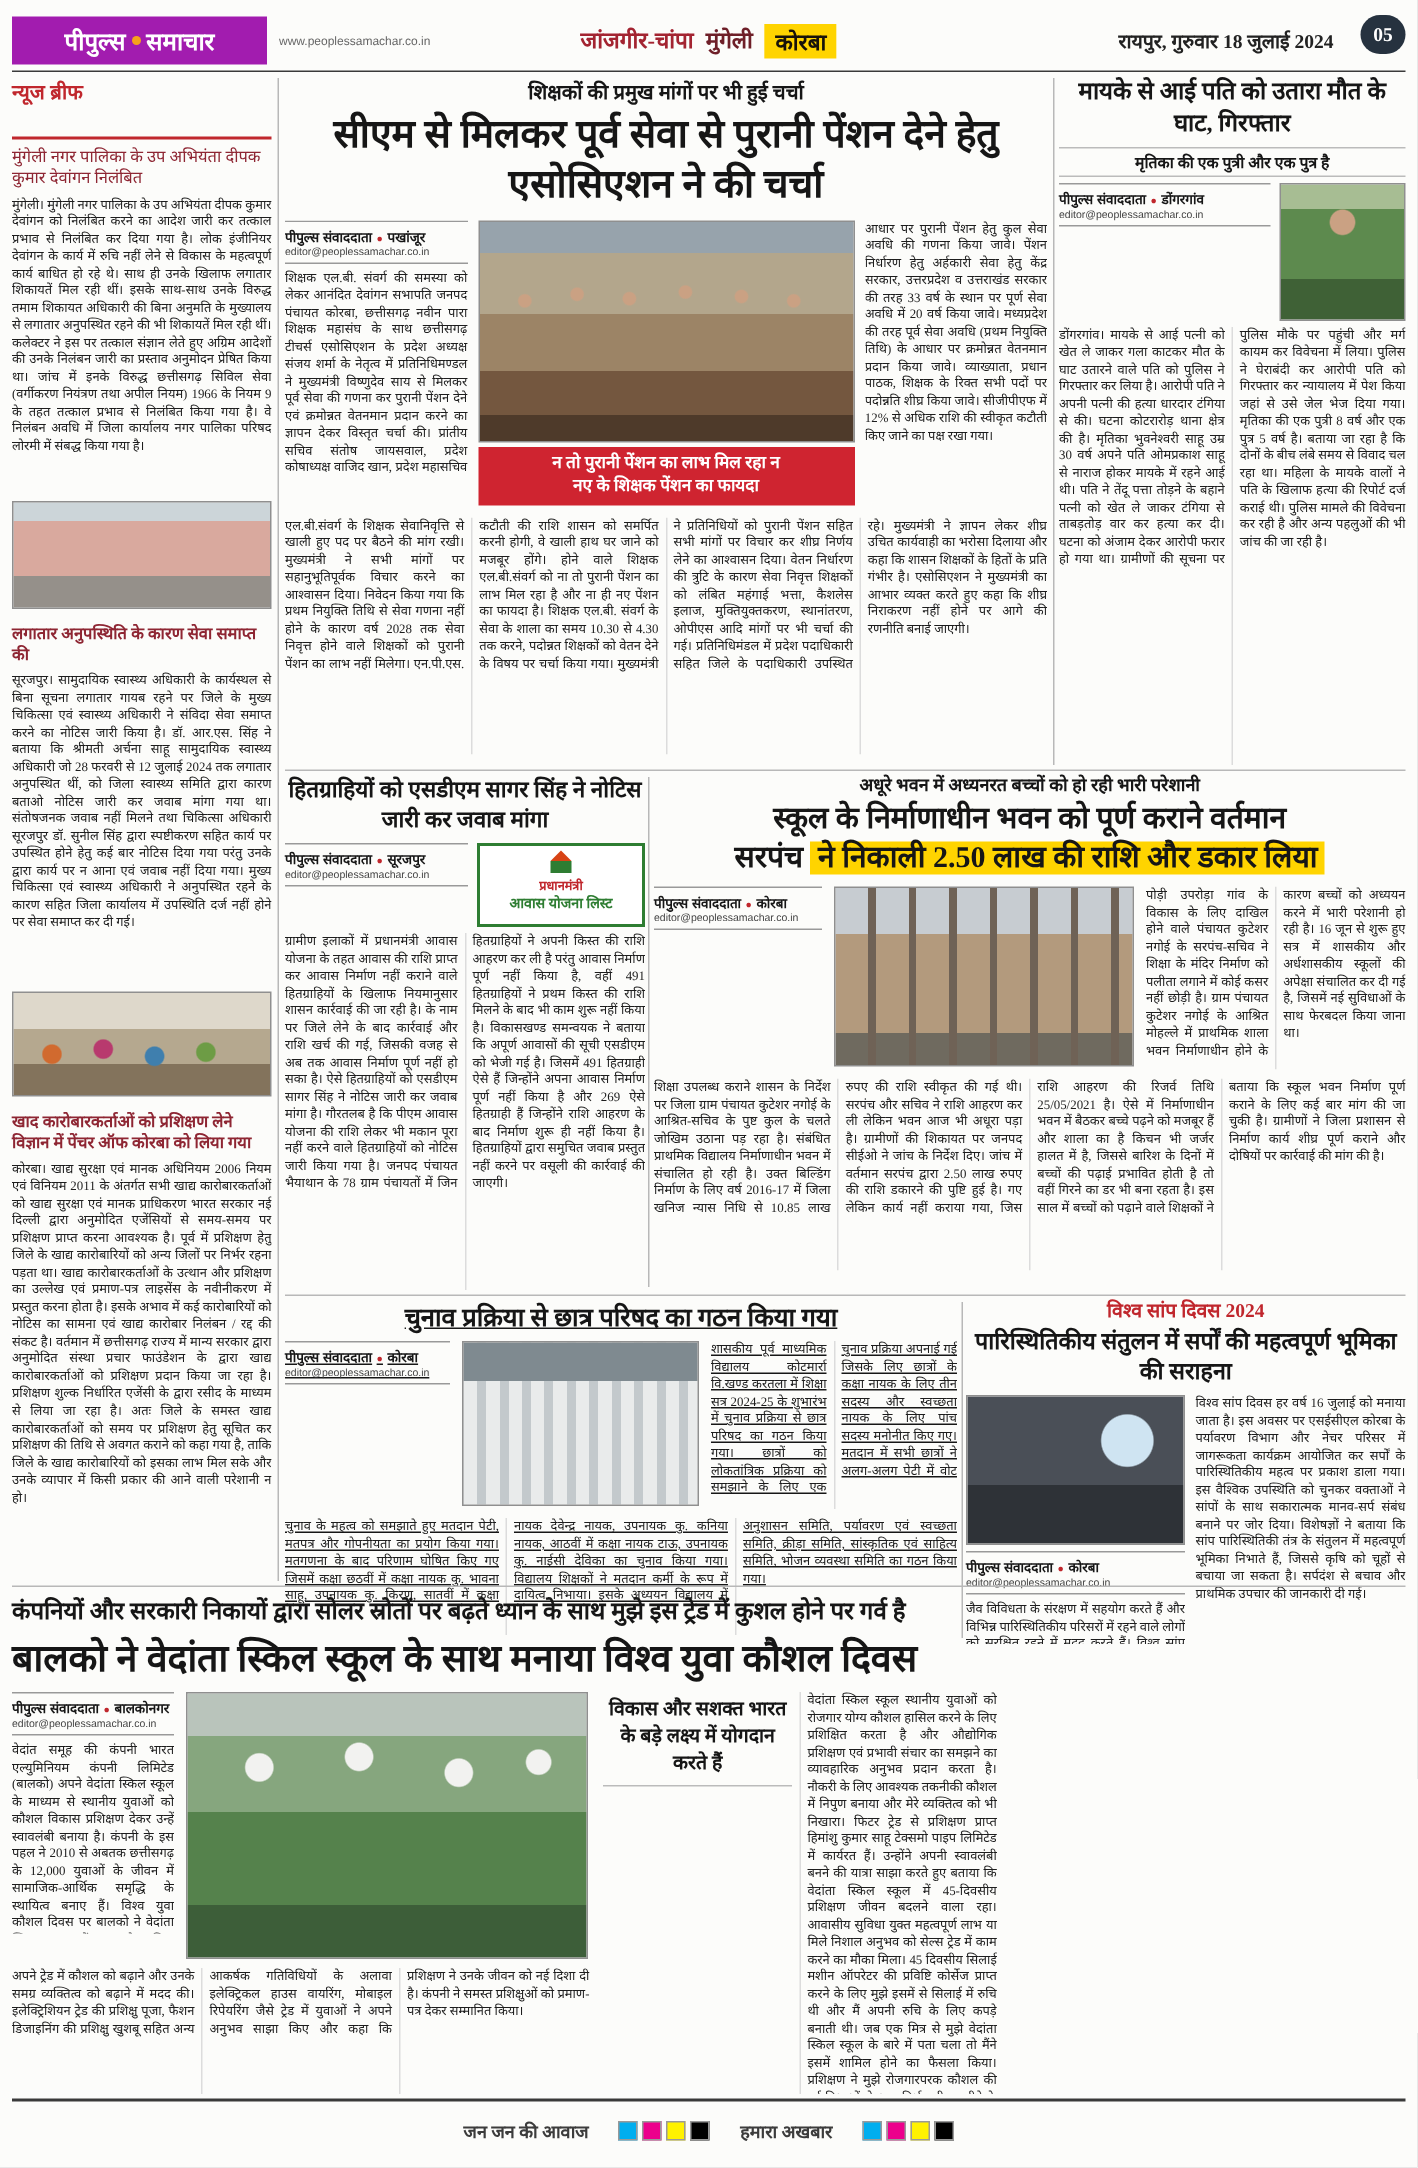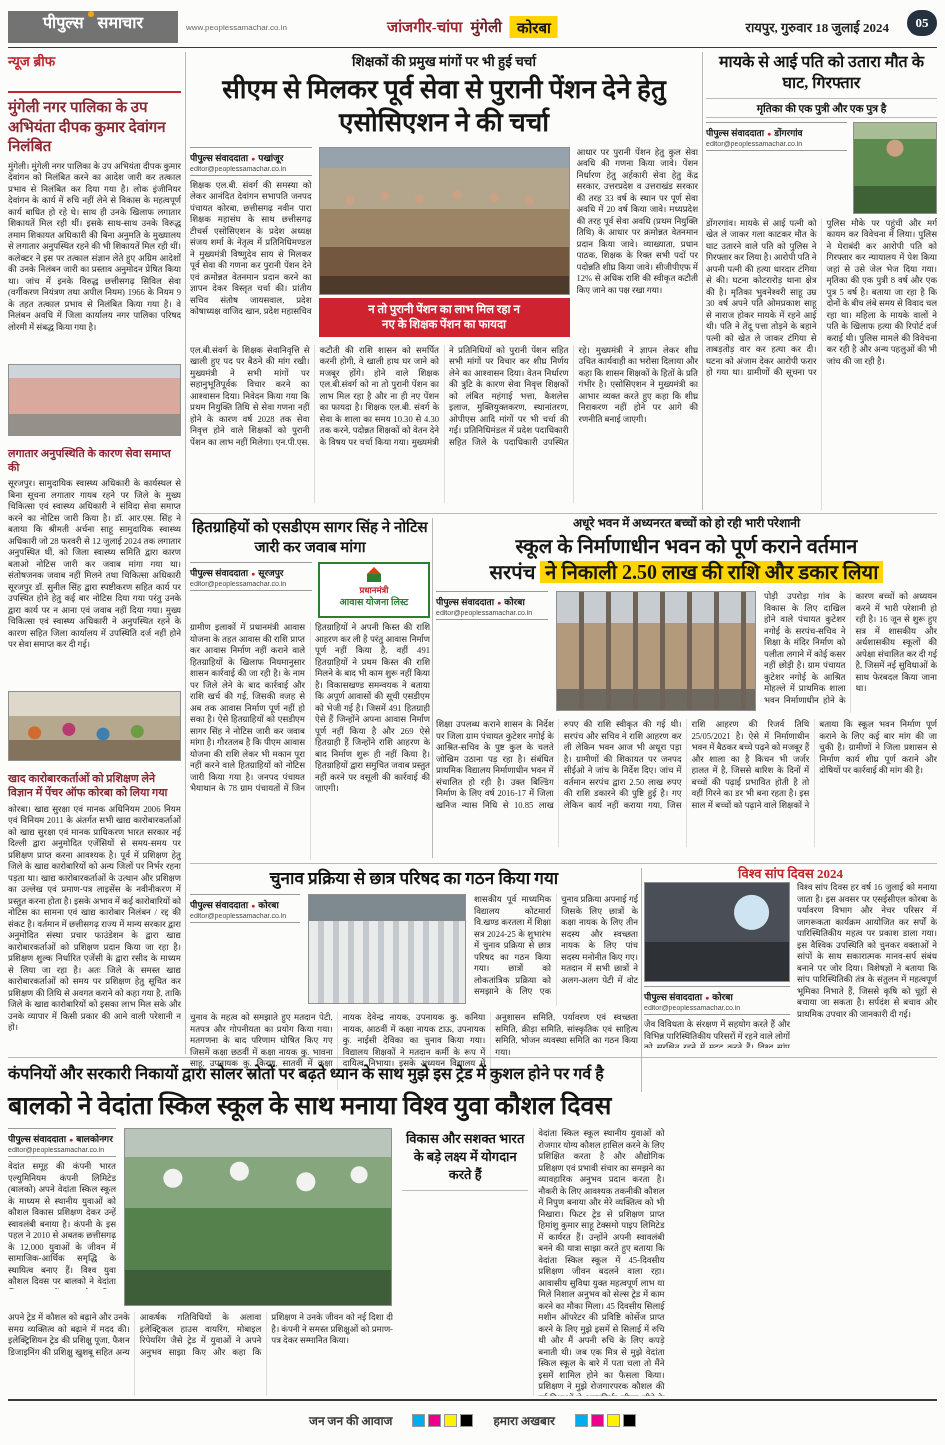--- a/index.html
+++ b/index.html
@@ -8,22 +8,22 @@
     position:relative; width:945px; height:1445px; margin:0 auto;
     background:#fcfcfa; color:#161616; overflow:hidden;
     font-family:"Liberation Serif","DejaVu Serif",serif;
   }
   .abs { position:absolute; }
   .divider { position:absolute; background:#b8b8b8; }
   .rule-dark { position:absolute; background:#3a3a3a; }
 
   
   .masthead { top:10px; left:8px; width:929px; height:34px; display:flex; align-items:center; }
-  .logo-box { width:170px; height:32px; background:#737373; color:#fff; display:flex;
-    justify-content:center; font-weight:bold; font-size:16px; gap:4px; }
+  .logo-box { width:170px; height:32px; background:#a21caf; color:#fff; display:flex;
+    align-items:center; justify-content:center; font-weight:bold; font-size:16px; gap:4px; }
   .logo-dot { width:6px; height:6px; border-radius:50%; background:#f6a21b; display:inline-block; }
   .url { font-size:8px; color:#666; margin-left:8px; font-family:"Liberation Sans",sans-serif; }
   .regions { position:absolute; left:50%; transform:translateX(-50%); display:flex; gap:8px;
     font-weight:bold; font-size:15px; align-items:flex-start; }
   .regions .r1 { color:#a32431; }
   .regions .r2 { color:#6e1f28; }
   .regions .r3 { color:#17120a; background:#ffd400; padding:1px 7px; }
   .dateline { position:absolute; right:48px; font-size:13px; font-weight:bold; color:#222; }
   .pagenum { position:absolute; right:0; top:0; width:30px; height:26px; background:#26323f;
     color:#fff; font-weight:bold; font-size:13px; display:flex; align-items:center; justify-content:center;border-radius:13px; }
@@ -36,21 +36,21 @@
   .byline { font-weight:bold; font-size:9px; border-top:1px solid #999; border-bottom:1px solid #999;
     padding:3px 0; margin-bottom:4px; font-family:"Liberation Sans",sans-serif; }
   .byline .bullet { color:#c0272d; font-size:7px; margin:0 3px; }
   .byline .email { display:block; font-weight:normal; font-size:7px; color:#444; margin-top:1px; }
   .photo { border:1px solid #8f8f8f; }
 
   
   .brief { left:8px; top:52px; width:173px; height:1002px; display:flex; flex-direction:column; }
   .brief-title { color:#c0272d; font-weight:bold; font-size:13.5px; padding-bottom:21px;
     border-bottom:2px solid #c0272d; margin-bottom:5px; font-family:"Liberation Sans",sans-serif; }
-  .brief-hl { color:#8e2633; font-weight:bold; font-size:15px; line-height:1.3; margin-bottom:4px; }
+  .brief-hl { color:#8e2633; font-weight:normal; font-size:11px; line-height:1.3; margin-bottom:4px; }
   .brief-sub { color:#8e2633; font-weight:bold; font-size:11px; line-height:1.3; margin:5px 0 4px; }
   .photo.office { height:72px; margin:5px 0;
     background:linear-gradient(180deg,#ccd5d9 0 18%,#d9a99e 18% 70%,#95908a 70%); }
   .photo.training { height:70px; margin:5px 0;
     background:
       radial-gradient(circle at 15% 60%,#d16a2f 0 6px,transparent 7px),
       radial-gradient(circle at 35% 55%,#b83a6e 0 6px,transparent 7px),
       radial-gradient(circle at 55% 62%,#3f7fae 0 6px,transparent 7px),
       radial-gradient(circle at 75% 58%,#6d9c45 0 6px,transparent 7px),
       linear-gradient(180deg,#ded8cb 0 35%,#b5a88f 35% 70%,#83735c 70%); }
@@ -107,21 +107,21 @@
   .school-row { display:flex; margin-top:6px; height:122px; }
   .school-byline-col { width:112px; }
   .photo.building { width:200px; height:120px; margin:0 8px;
     background:
       repeating-linear-gradient(90deg,transparent 0 22px,#6f6256 22px 27px),
       linear-gradient(180deg,#c7ccd1 0 26%,#b39a7d 26% 82%,#6f6a5f 82%); }
   .school-side { flex:1; overflow:hidden; }
   .school-rest { margin-top:6px; height:128px; }
 
   
-  .election { left:190px; top:868px; width:448px; height:226px; }
+  .election { left:190px; top:868px; width:448px; height:226px;text-decoration:underline; }
   .election-hl { font-weight:bold; font-size:17px; text-align:center; line-height:1.25; }
   .election-row { display:flex; margin-top:5px; height:112px; }
   .election-byline-col { width:110px; }
   .photo.students { width:158px; height:110px; margin:0 8px;
     background:
       linear-gradient(180deg,#7f8a90 0 24%,transparent 24%),
       repeating-linear-gradient(90deg,#e9ebeb 0 9px,#c3c9cc 9px 15px); }
   .election-side { flex:1; overflow:hidden; }
   .election-rest { margin-top:6px; height:78px; }
 
@@ -283,20 +283,21 @@
         </div>
       </div>
       <div class="photo students"></div>
       <div class="jtext cols2 election-side">शासकीय पूर्व माध्यमिक विद्यालय कोटमार्रा वि.खण्ड करतला में शिक्षा सत्र 2024-25 के शुभारंभ में चुनाव प्रक्रिया से छात्र परिषद का गठन किया गया। छात्रों को लोकतांत्रिक प्रक्रिया को समझाने के लिए एक चुनाव प्रक्रिया अपनाई गई जिसके लिए छात्रों के कक्षा नायक के लिए तीन सदस्य और स्वच्छता नायक के लिए पांच सदस्य मनोनीत किए गए। मतदान में सभी छात्रों ने अलग-अलग पेटी में वोट डालने का प्रयोग कर स्वयं मतदान किया।</div>
     </div>
     <div class="jtext cols3 election-rest">चुनाव के महत्व को समझाते हुए मतदान पेटी, मतपत्र और गोपनीयता का प्रयोग किया गया। मतगणना के बाद परिणाम घोषित किए गए जिसमें कक्षा छठवीं में कक्षा नायक कु. भावना साहू, उपनायक कु. किरण, सातवीं में कक्षा नायक देवेन्द्र नायक, उपनायक कु. कनिया नायक, आठवीं में कक्षा नायक टाऊ, उपनायक कु. नाईसी देविका का चुनाव किया गया। विद्यालय शिक्षकों ने मतदान कर्मी के रूप में दायित्व निभाया। इसके अध्ययन विद्यालय में अनुशासन समिति, पर्यावरण एवं स्वच्छता समिति, क्रीड़ा समिति, सांस्कृतिक एवं साहित्य समिति, भोजन व्यवस्था समिति का गठन किया गया।</div>
   </section>
 
   <section class="abs snake">
     <div class="snake-label">विश्व सांप दिवस 2024</div>
+    <h2 class="snake-hl">पारिस्थितिकीय संतुलन में सर्पों की महत्वपूर्ण भूमिका की सराहना</h2>
     <div class="snake-row">
       <div class="snake-leftcol">
         <div class="photo snakeevent"></div>
         <div class="byline">
           <span>पीपुल्स संवाददाता</span><span class="bullet">●</span><span>कोरबा</span>
           <span class="email">editor@peoplessamachar.co.in</span>
         </div>
         <div class="jtext snake-mini">जैव विविधता के संरक्षण में सहयोग करते हैं और विभिन्न पारिस्थितिकीय परिसरों में रहने वाले लोगों को सुरक्षित रहने में मदद करते हैं। विश्व सांप दिवस का मुख्य उद्देश्य लोगों को सांपों और उनके महत्व के बारे में शिक्षित करना है। जागरूकता कार्यक्रम में सर्पमित्रों ने जहरीले और विषहीन सांपों की पहचान की जानकारी दी। संरक्षण के प्रयासों की सराहना करते हुए वक्ताओं ने आने वाली पीढ़ियों के लिए सर्पों का संरक्षण जरूरी बताया।</div>
       </div>
       <div class="jtext snake-side">विश्व सांप दिवस हर वर्ष 16 जुलाई को मनाया जाता है। इस अवसर पर एसईसीएल कोरबा के पर्यावरण विभाग और नेचर परिसर में जागरूकता कार्यक्रम आयोजित कर सर्पों के पारिस्थितिकीय महत्व पर प्रकाश डाला गया। इस वैश्विक उपस्थिति को चुनकर वक्ताओं ने सांपों के साथ सकारात्मक मानव-सर्प संबंध बनाने पर जोर दिया। विशेषज्ञों ने बताया कि सांप पारिस्थितिकी तंत्र के संतुलन में महत्वपूर्ण भूमिका निभाते हैं, जिससे कृषि को चूहों से बचाया जा सकता है। सर्पदंश से बचाव और प्राथमिक उपचार की जानकारी दी गई।</div>

